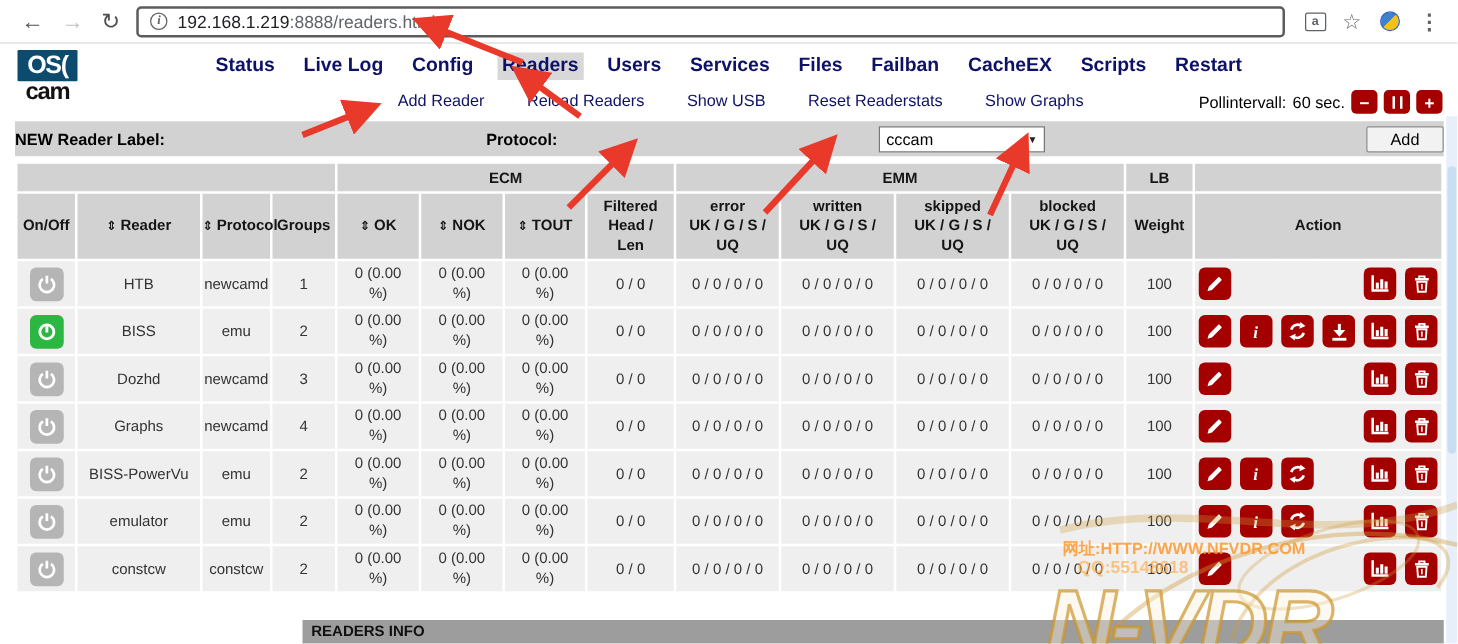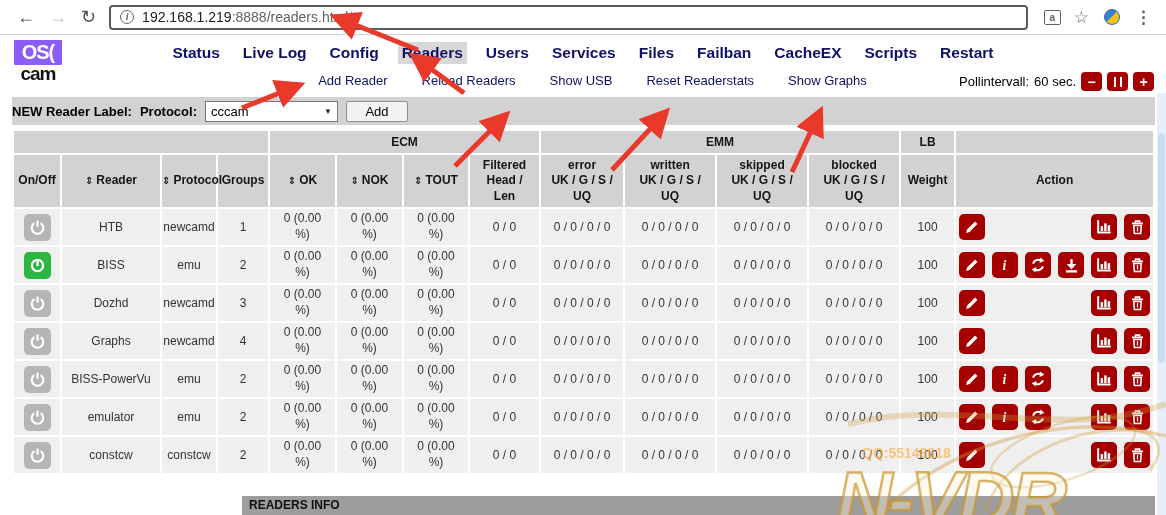--- a/index.html
+++ b/index.html
@@ -22,21 +22,21 @@
                    color:#5f6368; font-size:10px; font-weight:bold; text-align:center; line-height:13px; margin:0 6px; }
   .star { font-size:17px; color:#5f6368; margin:0 7px; }
   .ext-circle { width:16px; height:16px; border-radius:50%; margin:0 8px;
                 background:linear-gradient(135deg,#3f7fd4 48%,#f3c21a 48%); border:1px solid #2e66b0; }
   .dots { font-size:17px; color:#5f6368; margin:0 4px 0 7px; font-weight:bold; }
 
   
   .page { position:relative; width:1166px; height:480px; background:#fff; overflow:hidden; }
 
   .logo { position:absolute; left:14px; top:5px; width:48px; }
-  .logo-top { background:#8b5cf6; color:#fff; font-weight:800; font-size:20px; letter-spacing:-1px;
+  .logo-top { background:#0c4a6e; color:#fff; font-weight:800; font-size:20px; letter-spacing:-1px;
               text-align:center; line-height:25px; height:25px; border-radius:1px; }
   .logo-bottom { color:#121212; font-weight:800; font-size:19px; letter-spacing:-1px;
                  text-align:center; line-height:17px; }
 
   .mainnav { position:absolute; left:0; right:0; top:7px; display:flex; justify-content:center;
              gap:15px; font-size:15.5px; font-weight:bold; color:#0e1266; }
   .nav-item { padding:2px 4px; cursor:pointer; white-space:nowrap; }
   .nav-item.active { background:#d8d8d8; }
 
   .subnav { position:absolute; left:0; right:0; top:38px; display:flex; justify-content:center;
@@ -45,21 +45,21 @@
 
   .pollbox { position:absolute; right:12px; top:37px; display:flex; align-items:center; gap:5px;
              font-size:13px; color:#000; }
   .pollbtn { width:21px; height:19px; background:#a40000; color:#fff; border:none; border-radius:4px;
              font-size:14px; font-weight:bold; display:flex; align-items:center; justify-content:center; line-height:1; }
   .pause-glyph { display:inline-block; width:8px; height:10px;
                  border-left:2.5px solid #fff; border-right:2.5px solid #fff; }
 
   
   .formbar { position:absolute; left:12px; top:62px; width:1143px; height:28px; background:#d2d2d2;
-             display:flex; align-items:center; justify-content:flex-start; gap:8px; font-size:13px; color:#000; }
+             display:flex; align-items:center; justify-content:space-between; gap:8px; font-size:13px; color:#000; }
   .formlabel { font-weight:bold; }
   .reader-input { width:170px; height:21px; border:1px solid #8f8f8f; background:#fafafa;
                   text-align:center; font-size:13px; font-family:"Liberation Sans",sans-serif; }
   .selectbox { width:133px; height:21px; border:1px solid #777; background:#fff; display:flex;
                align-items:center; padding:0 5px; gap:4px; }
   .selectbox .sel-text { flex:1; font-size:13px; }
   .sel-arrow { font-size:8px; color:#222; }
   .add-btn { width:62px; height:21px; background:#f2f2f2; border:1px solid #8f8f8f; border-radius:2px;
              font-size:13px; font-family:"Liberation Sans",sans-serif; }
 
@@ -675,20 +675,21 @@
   <div class="footerbar">READERS INFO</div>
 
   <svg class="wm-curves" viewBox="0 0 1166 480">
     <g stroke="#cf9b3a" fill="none">
       <path d="M848 389 C 960 361, 1060 407, 1166 369" stroke-width="6" opacity=".30"></path>
       <path d="M880 480 C 940 413, 1060 373, 1166 401" stroke-width="3.5" opacity=".40"></path>
       <path d="M985 477 C 1000 427, 1065 393, 1130 395 C 1160 397, 1166 415, 1150 435" stroke-width="3" opacity=".35"></path>
       <ellipse cx="1063" cy="417" rx="75" ry="28" transform="rotate(-18 1063 417)" stroke-width="2.5" opacity=".3"></ellipse>
     </g>
   </svg>
+  <div class="wm-line1">网址:HTTP://WWW.NFVDR.COM</div>
   <div class="wm-line2">QQ:55148618</div>
   <div class="wm-logo">N-VDR</div>
 
   <svg class="arrows" viewBox="0 0 1166 480">
     <defs>
       <marker id="ah" markerWidth="6" markerHeight="6" refX="4.2" refY="3" orient="auto">
         <path d="M0,0 L6,3 L0,6 z" fill="#e8392a"></path>
       </marker>
     </defs>
     <g stroke="#e8392a" stroke-width="5" marker-end="url(#ah)">

